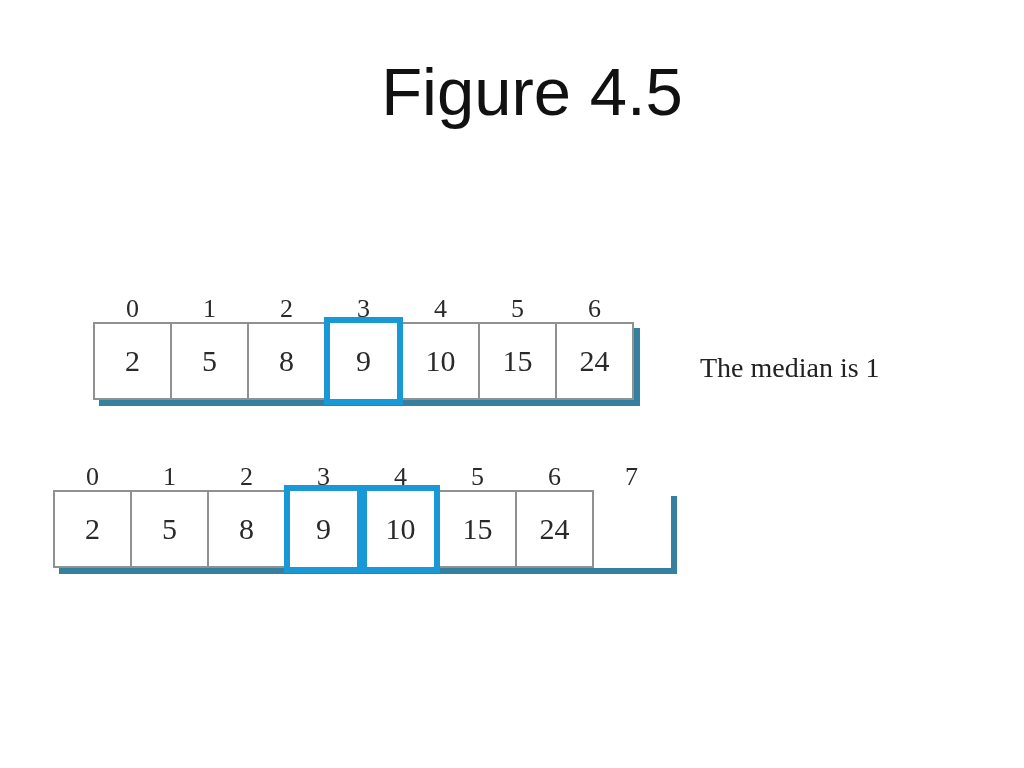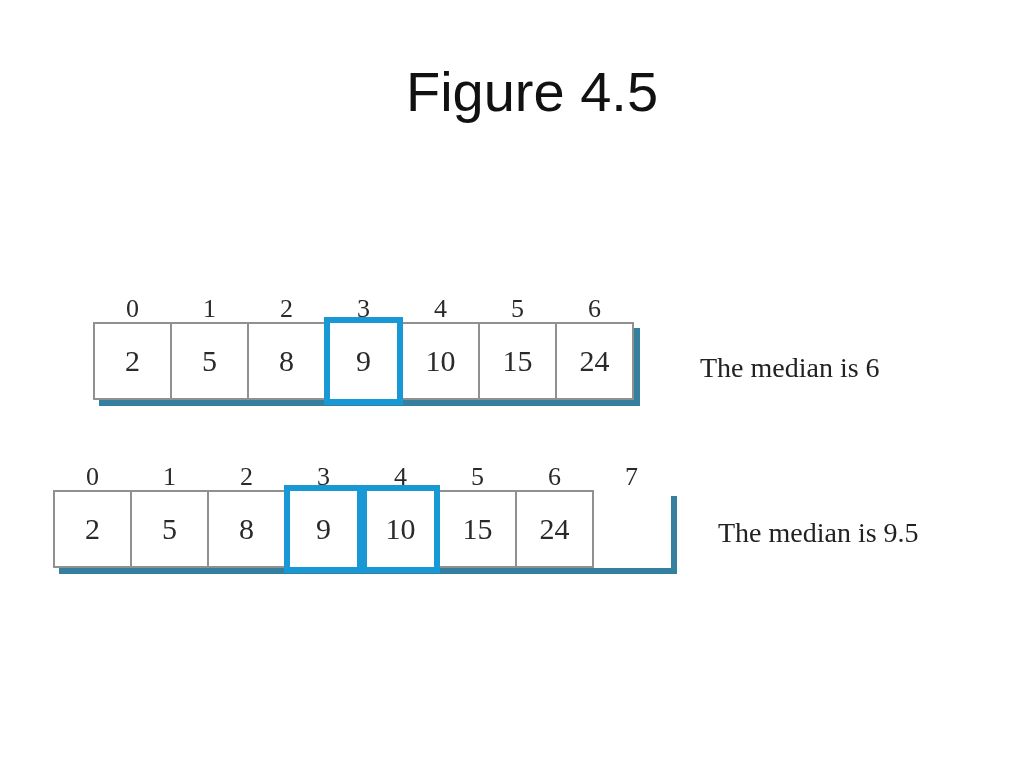--- a/index.html
+++ b/index.html
@@ -19,21 +19,21 @@
     overflow: hidden;
     font-family: "Liberation Serif", serif;
   }
   .title {
     position: absolute;
     left: 0;
     right: 0;
     top: 64px;
     text-align: center;
     font-family: "Liberation Sans", sans-serif;
-    font-size: 56px;
+    font-size: 67px;
     line-height: 56px;
     color: #111111;
     letter-spacing: 0px;
     padding-left: 40px;
   }
   .array-block { position: absolute; }
   .array-block-1 { left: 93px;  top: 294px; }
   .array-block-2 { left: 53px;  top: 462px; }
   .index-row {
     display: flex;
@@ -104,21 +104,21 @@
         <div class="cell">2</div>
         <div class="cell">5</div>
         <div class="cell">8</div>
         <div class="cell highlight">9</div>
         <div class="cell">10</div>
         <div class="cell">15</div>
         <div class="cell">24</div>
       </div>
   </div>
 
-  <div class="caption caption-1">The median is 6</div>
+  <div class="caption caption-1">The median is 1</div>
 
   <div class="array-block array-block-2">
     <div class="index-row">
         <div class="idx">0</div>
         <div class="idx">1</div>
         <div class="idx">2</div>
         <div class="idx">3</div>
         <div class="idx">4</div>
         <div class="idx">5</div>
         <div class="idx">6</div>
@@ -128,15 +128,14 @@
         <div class="cell">2</div>
         <div class="cell">5</div>
         <div class="cell">8</div>
         <div class="cell highlight">9</div>
         <div class="cell highlight">10</div>
         <div class="cell">15</div>
         <div class="cell">24</div>
       </div>
   </div>
 
-  <div class="caption caption-2">The median is 9.5</div>
 
 </div>
 
 </body></html>

